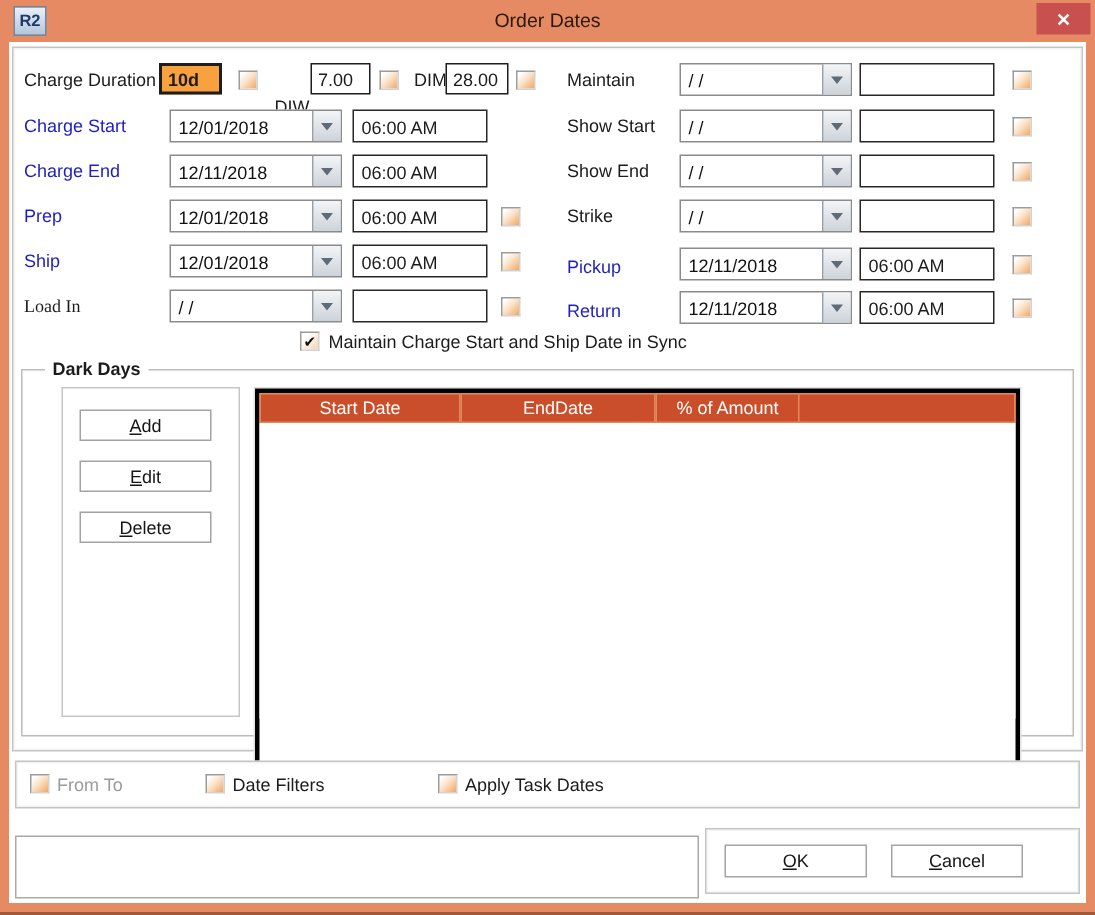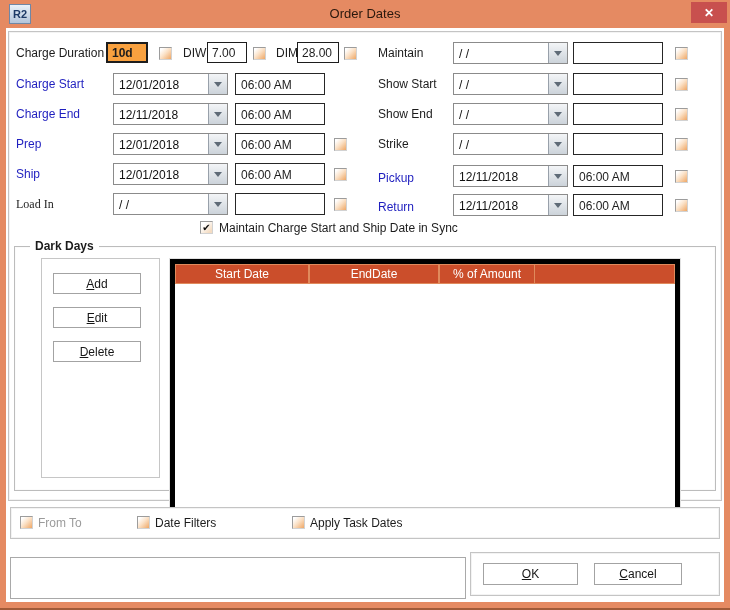--- a/index.html
+++ b/index.html
@@ -66,21 +66,21 @@
 
   
   .group { position:absolute; left:14px; top:246px; width:702px; height:245px;
            border:1px solid #bcbcbc; box-shadow: inset 0 0 0 1px #fbfbfb; }
   .group-title { position:absolute; left:30px; top:239px; background:#fff; padding:0 5px; font-weight:bold; font-size:12px;text-align:right; }
 
   .dd-btn-panel { position:absolute; left:41px; top:258px; width:119px; height:220px; border:1px solid #c6c6c6; background:#fff; }
 
   
   .tbl { position:absolute; left:170px; top:259px; width:510px; height:275px;
-         border:5px solid #000000; box-shadow: 0 0 0 1px #e2e2e2; background:#fff; }
+         border:3px solid #000000; box-shadow: 0 0 0 1px #e2e2e2; background:#fff; }
   .tbl-head { display:flex; height:20px; background:#CB4E2B; }
   .th { border:1px solid #E08A5C; color:#fff; font-size:12px; display:flex; align-items:center; justify-content:center;
         white-space:nowrap; }
   .th.c0 { width:134px; } .th.c1 { width:130px; } .th.c2 { width:96px; } .th.fill { flex:1; border-left:none; }
   .tbl-body { height:197px; background:#fff; }
 
   .note { position:absolute; left:10px; top:557px; width:456px; height:42px; border:1px solid #a9a9a9;
           font-family:inherit; font-size:12px; padding:4px 6px; outline:none; }
 </style>
 </head>
@@ -93,21 +93,21 @@
       <span>✕</span>
     </div>
 </div>
 
 <div class="client"></div>
 <div class="panel form-panel"></div>
 
 <div class="lbl" style="left:16px; top:46px;">Charge Duration</div>
 <div class="edit-dark sel" style="left:106px; top:42px; width:42px;">10d</div>
 <div class="cb" style="left:159px; top:47px;"></div>
-<div class="lbl" style="left:183px; top:46px;">DIW</div>
+<div class="lbl" style="left:183px; top:64px;">DIW</div>
 <div class="edit-dark" style="left:207px; top:42px; width:40px;">7.00</div>
 <div class="cb" style="left:253px; top:47px;"></div>
 <div class="lbl" style="left:276px; top:46px;">DIM</div>
 <div class="edit-dark" style="left:297px; top:42px; width:42px;">28.00</div>
 <div class="cb" style="left:344px; top:47px;"></div>
 
 <div class="lbl blue" style="left:16px; top:77px;">Charge Start</div>
 <div class="combo" style="left:113px; top:73px;">
   <div class="combo-text">12/01/2018</div>
   <div class="combo-btn">

